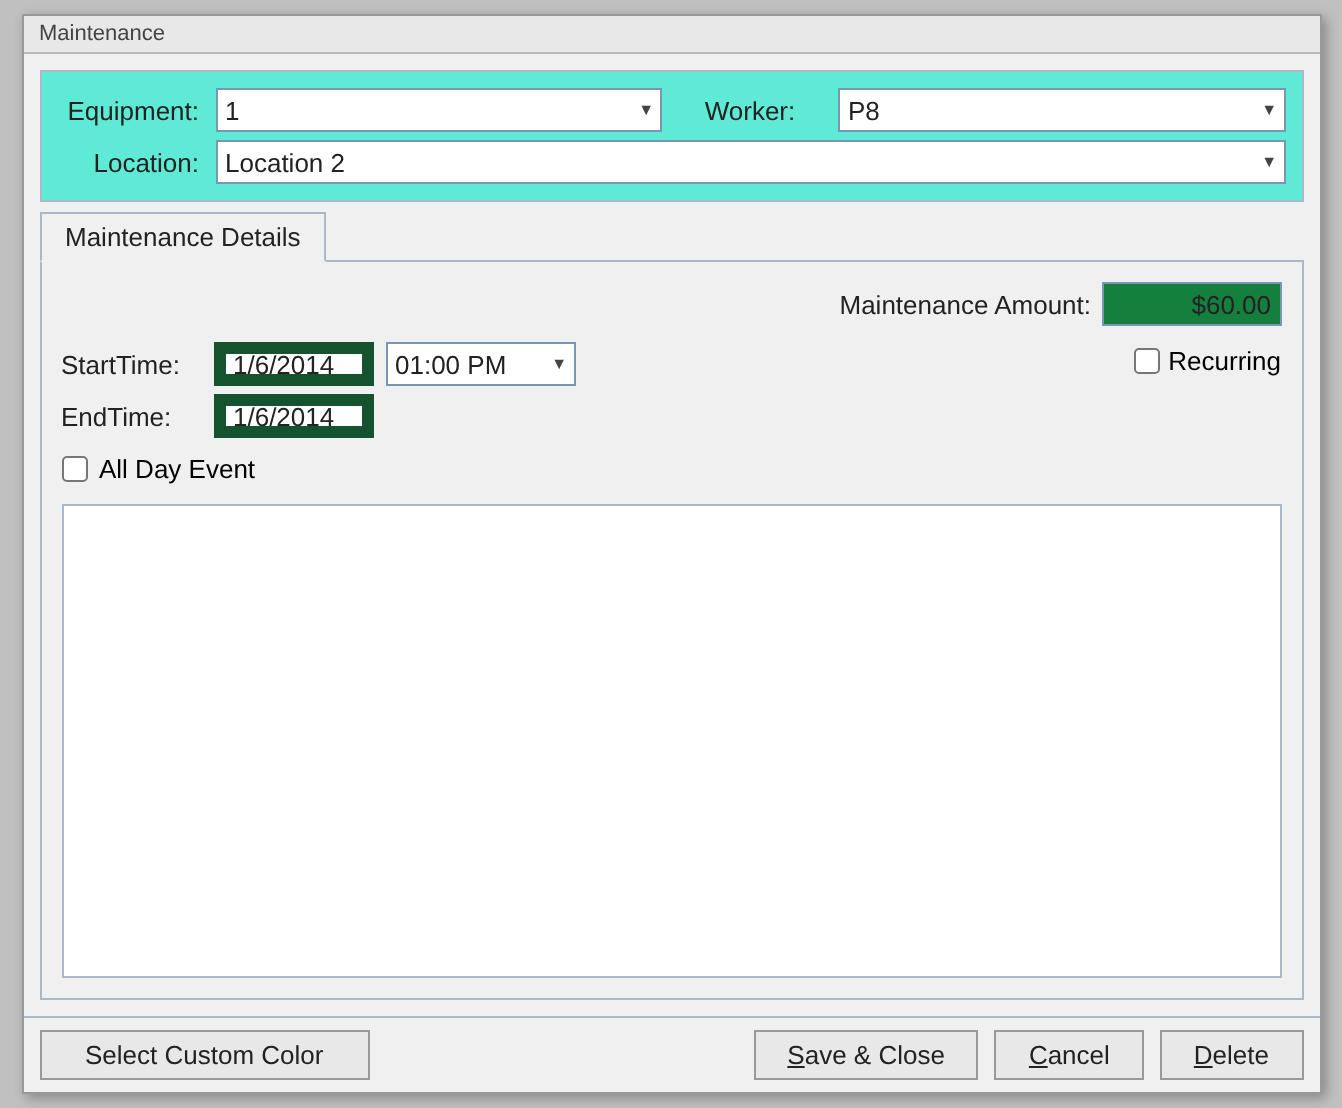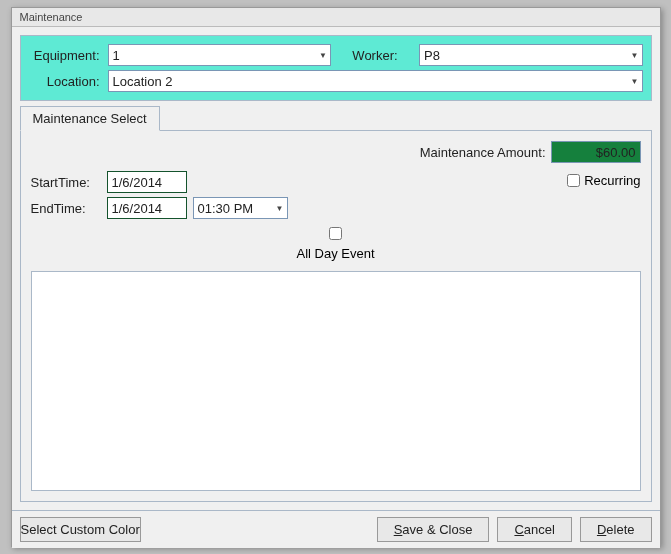--- a/index.html
+++ b/index.html
@@ -178,21 +178,21 @@
       gap: 6px;
     }
 
     .time-label {
       min-width: 70px;
       color: #222;
     }
 
     .date-input {
       background: white;
-      border: 1px solid #14532d;
+      border: 6px solid #14532d;
       height: 22px;
       width: 80px;
       padding: 0 4px;
       color: #222;
     }
 
     .time-select-wrapper {
       display: flex;
       position: relative;
       width: 95px;
@@ -224,21 +224,20 @@
       display: flex;
       flex-direction: column;
       gap: 4px;
     }
 
     .allday-row {
       display: flex;
       align-items: center;
       gap: 6px;
       margin-top: 2px;
-      flex-direction: column;
     }
 
     .text-area-box {
       flex: 1;
       background: white;
       border: 1px solid #aab8c8;
       margin-top: 4px;
       min-height: 220px;
     }
 
@@ -248,21 +247,21 @@
       align-items: center;
       border-top: 1px solid #aab8c8;
       background: #f0f0f0;
       padding: 6px 8px;
       gap: 8px;
     }
 
     .btn-custom-color {
       background: #e8e8e8;
       border: 1px solid #999;
-      padding: 4px 0;
+      padding: 4px 22px;
       cursor: pointer;
       color: #222;
       font-size: 13px;
     }
 
     .spacer {
       flex: 1;
     }
 
     .btn {
@@ -315,47 +314,47 @@
           <select>
             <option>Location 2</option>
           </select>
         </div>
       </div>
     </div>
 
     <div class="tab-section">
       <div class="tab-bar">
         <div class="tab active">
-          <span>Maintenance Select</span>
+          <span>Maintenance Details</span>
         </div>
       </div>
 
       <div class="tab-content">
 
         <div class="maintenance-amount-row">
           <span class="amount-label">Maintenance Amount:</span>
           <input class="amount-input" type="text" value="$60.00" style="">
         </div>
 
         <div style="display:flex; gap:20px; align-items:flex-start;justify-content:space-between;">
           <div class="startend-block">
 
             <div class="time-row">
               <span class="time-label">StartTime:</span>
               <input class="date-input" type="text" value="1/6/2014" style="">
+              <div class="time-select-wrapper">
+                <select>
+                  <option>01:00 PM</option>
+                </select>
+              </div>
             </div>
 
             <div class="time-row">
               <span class="time-label">EndTime:</span>
               <input class="date-input" type="text" value="1/6/2014" style="">
-              <div class="time-select-wrapper">
-                <select>
-                  <option>01:30 PM</option>
-                </select>
-              </div>
             </div>
           </div>
 
           <div style="display:flex; align-items:center; padding-top:2px;">
             <input type="checkbox" style="">
             <span style="margin-left:4px;">Recurring</span>
           </div>
         </div>
 
         <div class="allday-row">

